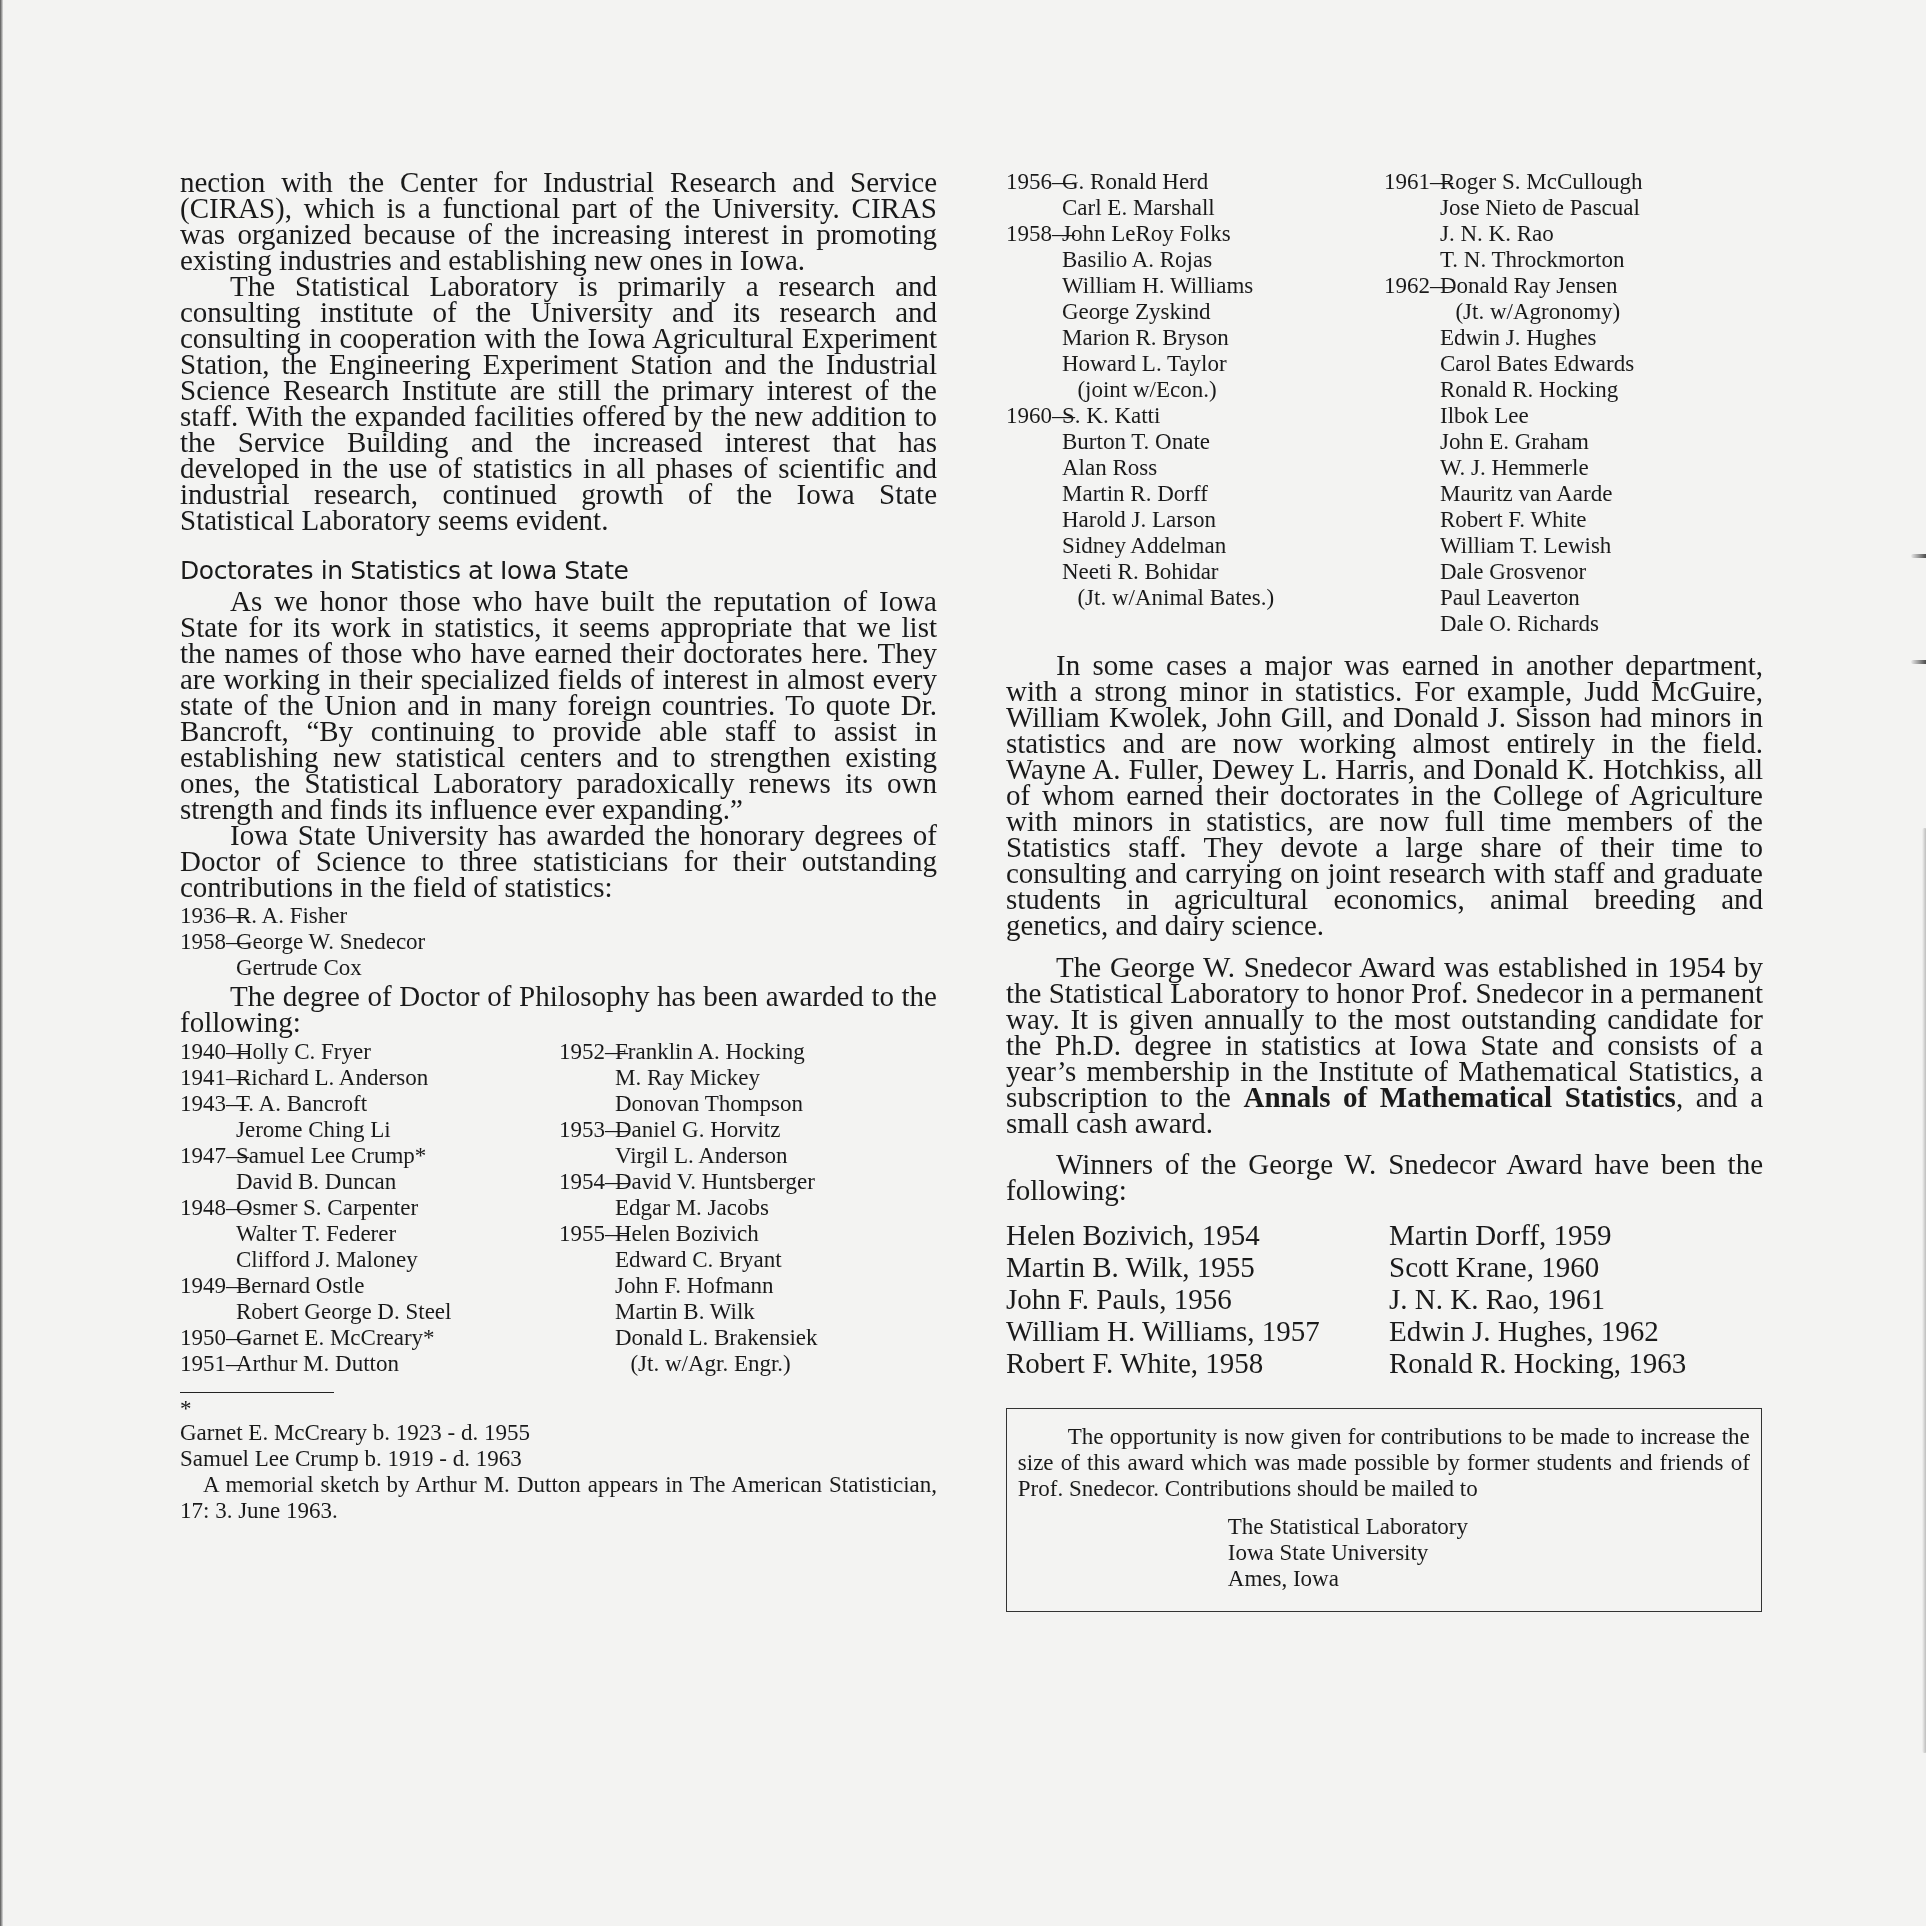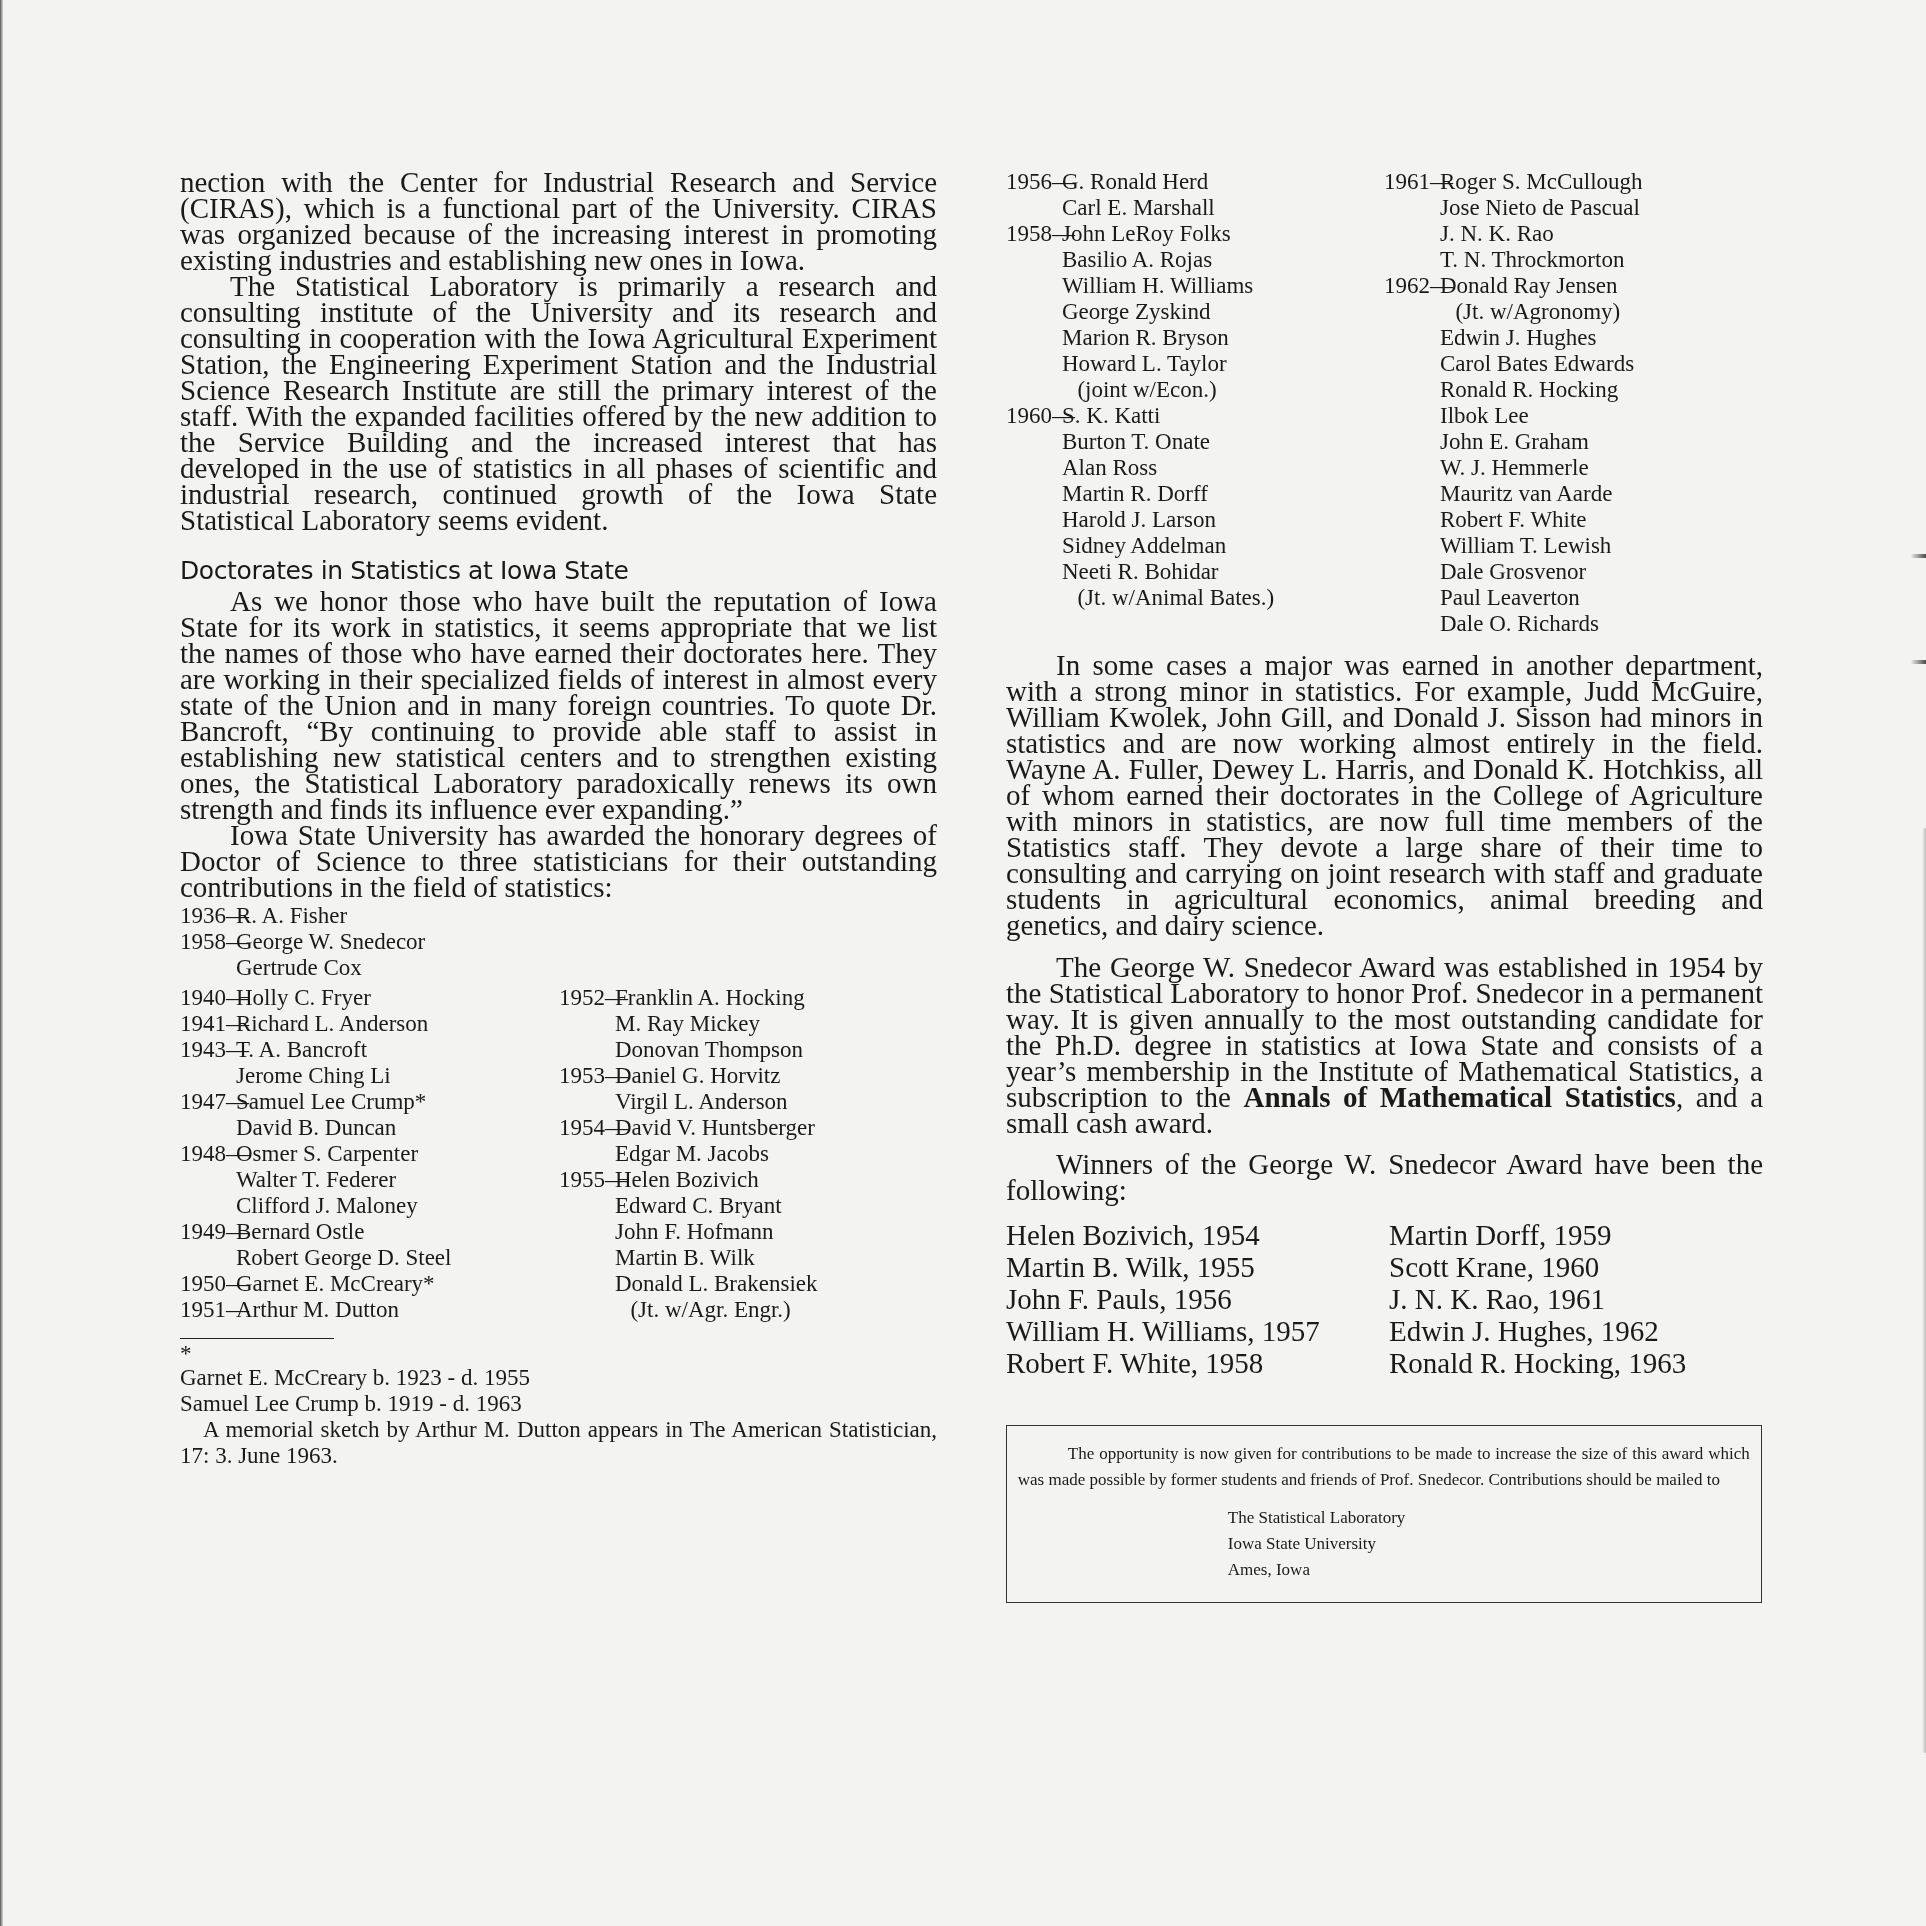--- a/index.html
+++ b/index.html
@@ -52,22 +52,22 @@
   }
   .footnote-star { font-size: 23px; line-height: 23px; margin-top: 3.1px; }
   .footnote { font-size: 23px; line-height: 26px; }
   .fn-gap { margin-top: 19px; }
   .fn-gap2 { margin-top: 9.2px; }
   .winners {
     display: grid; grid-template-columns: 383px 385px;
     font-size: 29px; line-height: 32px; margin-top: 15.4px;
   }
   .box {
-    margin-top: 46px; border: 1.9px solid #333; padding: 15.4px 10.8px 19px 10.8px;
-    font-size: 17px; line-height: 26px; width: 732px;
+    margin-top: 29px; border: 1.9px solid #333; padding: 15.4px 10.8px 19px 10.8px;
+    font-size: 23px; line-height: 26px; width: 732px;
   }
   .box p { margin: 0; text-align: justify; }
   .box .addr { margin-left: 210px; margin-top: 11.6px; }
   b.journal { font-weight: bold; }
 </style>
 </head>
 <body>
 
 <div class="left-edge"></div>
 <div class="spine-shadow"></div>
@@ -92,20 +92,21 @@
     <div class="row">
         <span class="yr">1958—</span>
         <span>George W. Snedecor</span>
       </div>
     <div class="row">
         <span class="yr"></span>
         <span>Gertrude Cox</span>
       </div>
   </div>
 
+  <p class="body indent">The degree of Doctor of Philosophy has been awarded to the following:</p>
 
   <div class="two-lists yearlist" style="margin-top:3.9px">
     <div class="list-a">
       <div class="row">
           <span class="yr">1940—</span>
           <span>Holly C. Fryer</span>
         </div>
       <div class="row">
           <span class="yr">1941—</span>
           <span>Richard L. Anderson</span>

